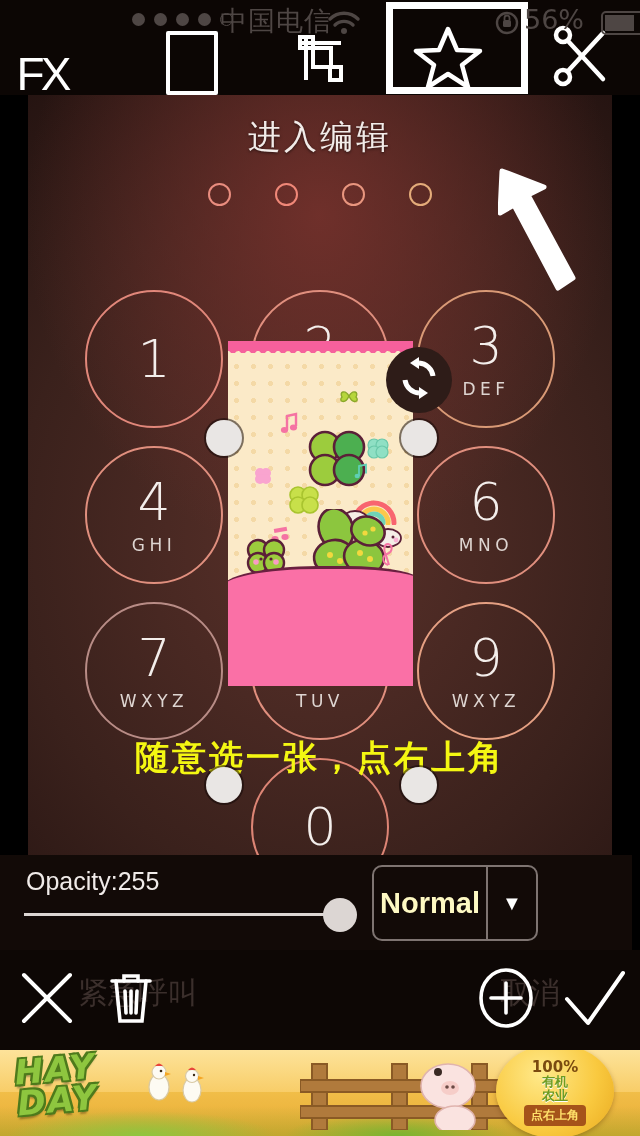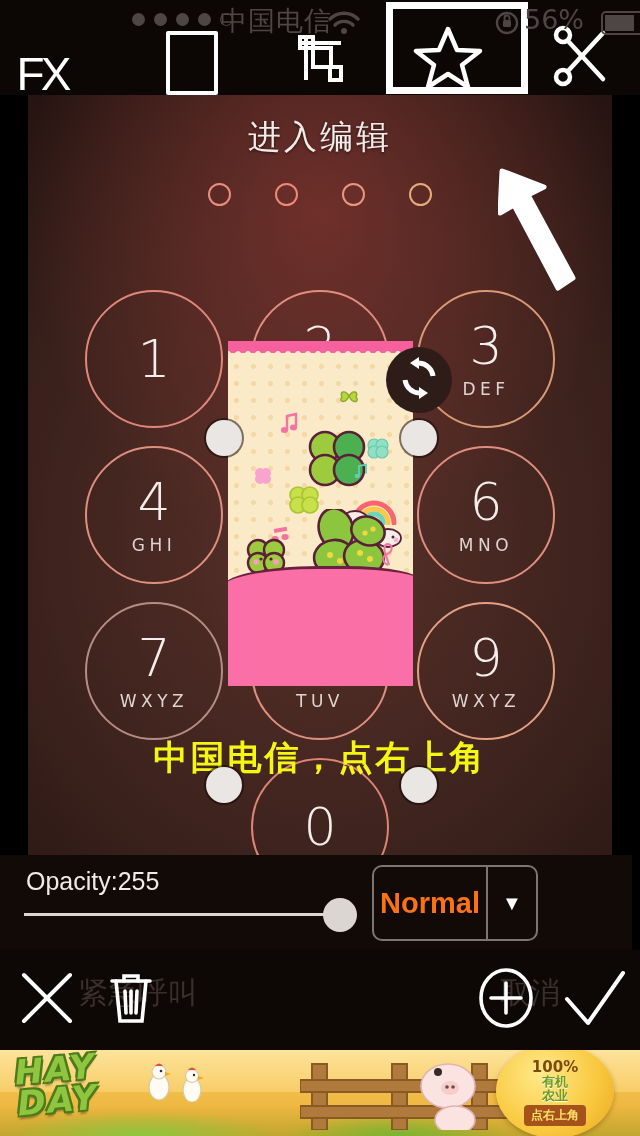--- a/index.html
+++ b/index.html
@@ -208,21 +208,21 @@
   .op-knob {
     position:absolute; left:323px; top:43px; width:34px; height:34px;
     border-radius:50%; background:#dcd6d3;
   }
   .blend-box {
     position:absolute; left:372px; top:10px; width:166px; height:76px;
     border:2px solid #7e7471; border-radius:10px; display:flex;
   }
   .blend-name {
     flex:1; display:flex; align-items:center; justify-content:center;
-    color:#f97316; font-size:29px; font-weight:bold;
+    color:#fef9c3; font-size:29px; font-weight:bold;
     font-family:"Liberation Sans",sans-serif;
   }
   .blend-arrow {
     width:50px; border-left:2px solid #7e7471;
     display:flex; align-items:center; justify-content:center;
     color:#fff; font-size:20px;
   }
 
   
   #actionbar {
@@ -365,21 +365,21 @@
       </div>
     </div>
 
     <div class="ls-bottom">
       <span>紧急呼叫</span>
       <span>取消</span>
     </div>
   </div>
 
   <div id="annot">
-    <div>中国电信，点右上角</div>
+    <div>随意选一张，点右上角</div>
   </div>
 
   <div id="sticker">
     <div class="st-dots"></div>
     <div class="st-pinkband"></div>
 
     <div class="leaf" style="left:108px;top:42px;">
       <svg width="26" height="26" viewBox="0 0 26 26">
         <g fill="#b6d63c" stroke="#8aa82a" stroke-width="1.4">
           <path d="M13 13 C9 6 3 9 6 14 C2 18 9 22 13 13Z"></path>

